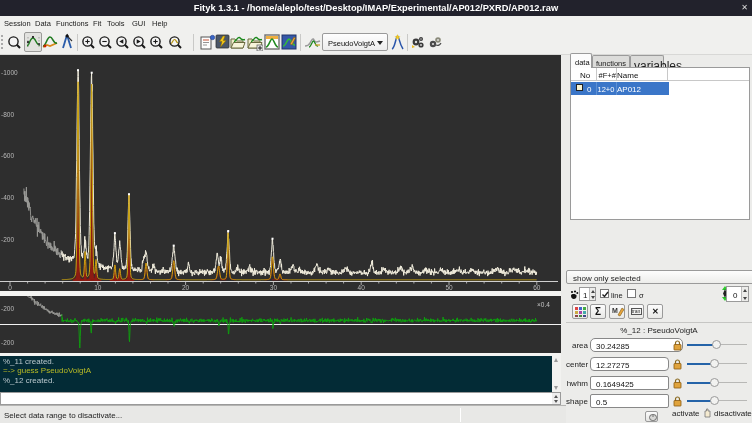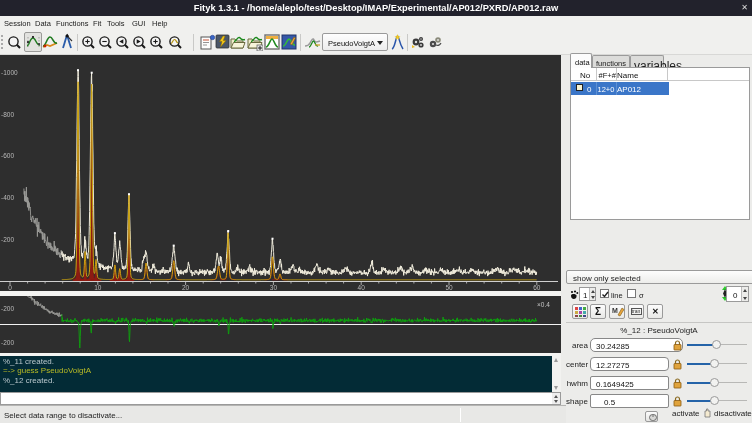--- a/index.html
+++ b/index.html
@@ -378,21 +378,21 @@
       </div>
 <svg class="abs" style="left:107px;top:323px" width="9" height="11">
 <path d="M2.5 5 L2.5 3 A2 2 0 0 1 6.5 3 L6.5 5" fill="none" stroke="#8a6a20" stroke-width="1.2"></path>
 <rect x="1" y="4.5" width="7" height="5.5" fill="#e0a33c" stroke="#8a5a10" stroke-width="0.8" rx="0.5"></rect>
 </svg>
 <div class="abs" style="left:121px;top:326.5px;width:28px;height:2px;background:#2563a8"></div>
 <div class="abs" style="left:149px;top:327px;width:32px;height:1px;background:#b8b8b6"></div>
 <div class="abs" style="left:144px;top:323px;width:9px;height:9px;background:#f2f2f0;border:1px solid #9a9a9a;border-radius:50%"></div>
 <div class="abs t8" style="left:0px;top:342px;width:22px;text-align:center;color:#222">shape</div>
 <div class="abs" style="left:24px;top:339px;width:79px;height:14px;background:#fff;border:1px solid #888;border-radius:2px">
-<span class="abs t8" style="left:13px;top:3px;color:#111">0.5</span>
+<span class="abs t8" style="left:5px;top:3px;color:#111">0.5</span>
       </div>
 <svg class="abs" style="left:107px;top:341px" width="9" height="11">
 <path d="M2.5 5 L2.5 3 A2 2 0 0 1 6.5 3 L6.5 5" fill="none" stroke="#8a6a20" stroke-width="1.2"></path>
 <rect x="1" y="4.5" width="7" height="5.5" fill="#e0a33c" stroke="#8a5a10" stroke-width="0.8" rx="0.5"></rect>
 </svg>
 <div class="abs" style="left:121px;top:344.5px;width:28px;height:2px;background:#2563a8"></div>
 <div class="abs" style="left:149px;top:345px;width:32px;height:1px;background:#b8b8b6"></div>
 <div class="abs" style="left:144px;top:341px;width:9px;height:9px;background:#f2f2f0;border:1px solid #9a9a9a;border-radius:50%"></div>
 <div class="abs" style="left:79px;top:356px;width:13px;height:11px;background:linear-gradient(#fcfcfc,#e4e4e2);border:1px solid #9a9a9a;border-radius:2px">
 <svg class="abs" style="left:2.5px;top:2px" width="8" height="7">

